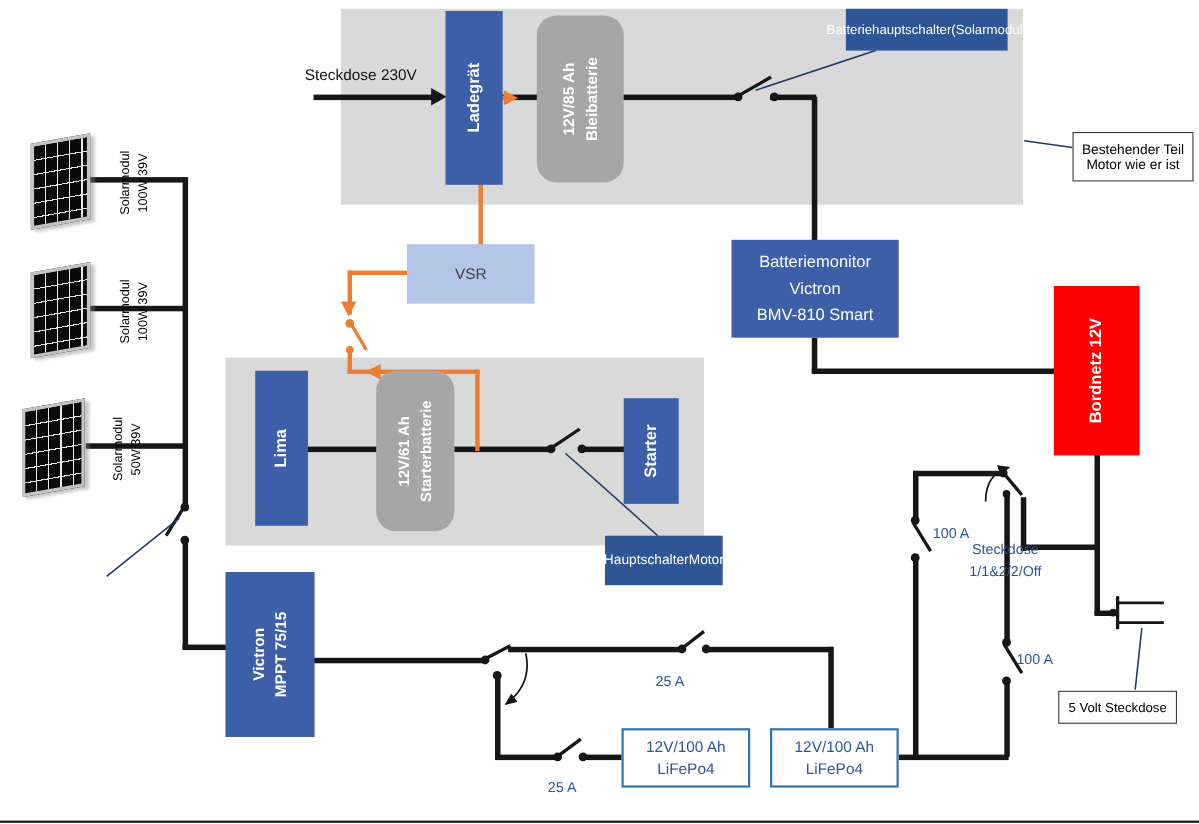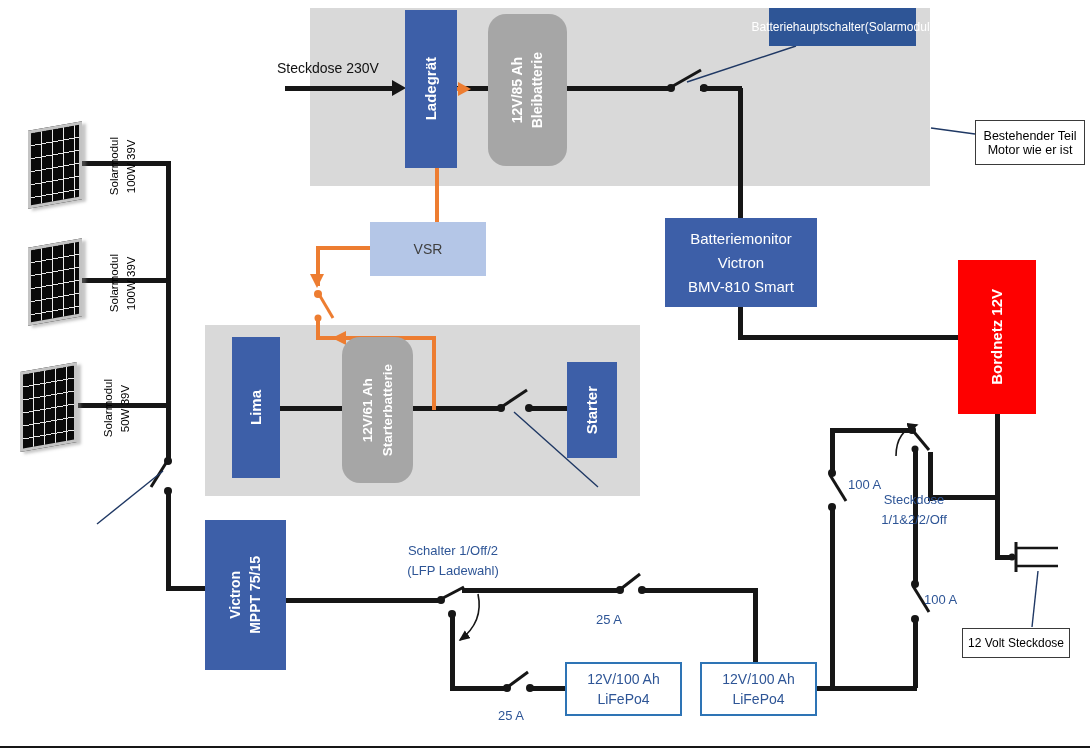--- a/index.html
+++ b/index.html
@@ -248,33 +248,33 @@
       <span>Starterbatterie</span>
     </div>
   </div>
 
   <div class="bluebox" style="left:567px;top:362px;width:50px;height:96px">
     <div class="vtext" style="font-size:15px">
         <span>Starter</span>
       </div>
   </div>
 
+  <div class="callout" style="left:550px;top:487px;width:107px;height:45px;font-size:12.5px">
+    <span>Hauptschalter</span>
+    <span>Motor</span>
+  </div>
 
 
   <div class="bluebox" style="left:205px;top:520px;width:81px;height:150px">
     <div class="vtext" style="font-size:14px">
       <span>Victron</span>
       <span>MPPT 75/15</span>
     </div>
   </div>
 
-  <div class="blab" style="left:386px;top:541px;width:134px">
-    <div>Schalter 1/Off/2</div>
-    <div>(LFP Ladewahl)</div>
-  </div>
 
   <div class="blab" style="left:596px;top:610px">25 A</div>
   <div class="blab" style="left:498px;top:706px">25 A</div>
   <div class="blab" style="left:848px;top:475px">100 A</div>
   <div class="blab" style="left:924px;top:590px">100 A</div>
 
   <div class="blab" style="left:868px;top:490px;width:92px">
     <div>Steckdose</div>
     <div>1/1&amp;2/2/Off</div>
   </div>
@@ -282,16 +282,16 @@
   <div class="lifepo" style="left:565px;top:662px;width:117px;height:54px">
     <span>12V/100 Ah</span>
     <span>LiFePo4</span>
   </div>
   <div class="lifepo" style="left:700px;top:662px;width:117px;height:54px">
     <span>12V/100 Ah</span>
     <span>LiFePo4</span>
   </div>
 
   <div class="outline" style="left:962px;top:628px;width:108px;height:30px">
-    <span>12 Volt Steckdose</span>
+    <span>5 Volt Steckdose</span>
   </div>
 
 </div>
 
 </body></html>

